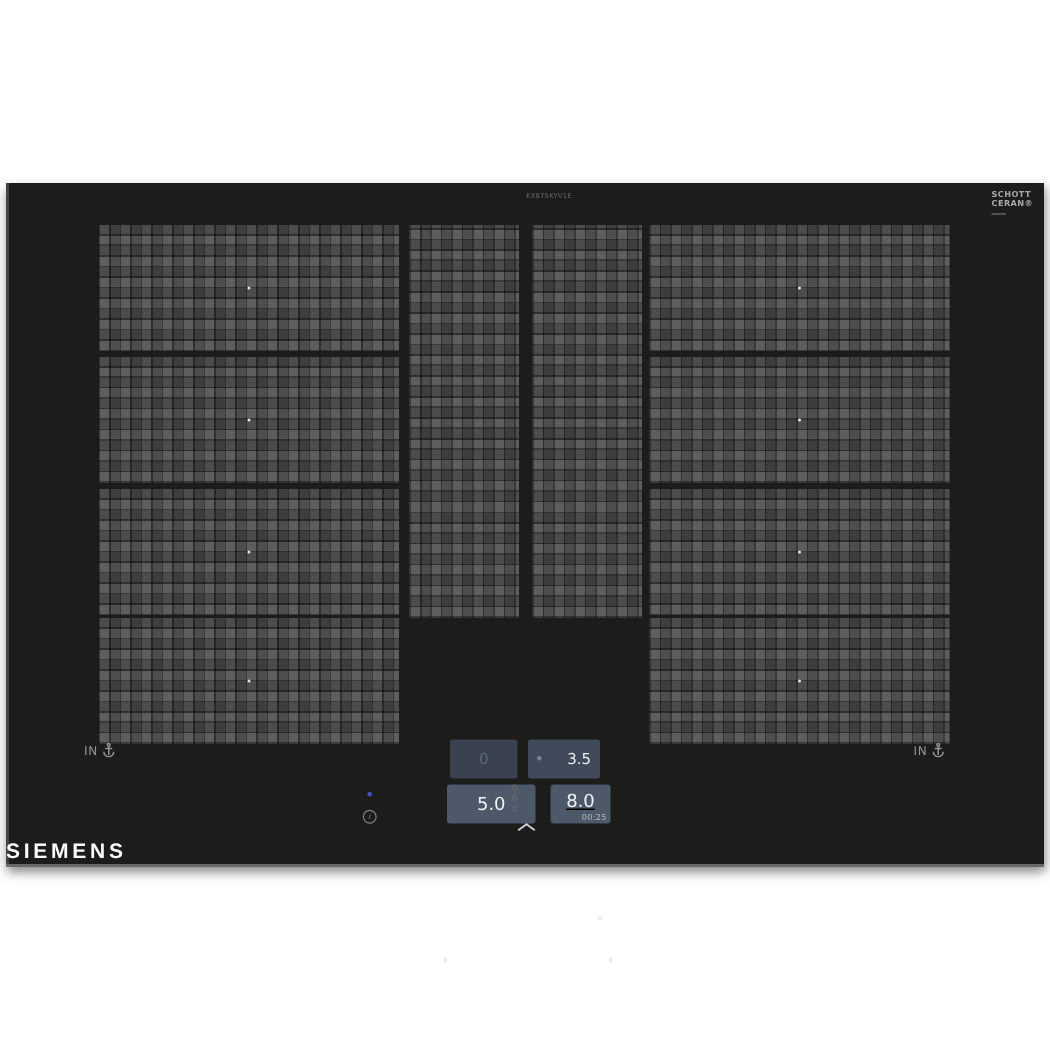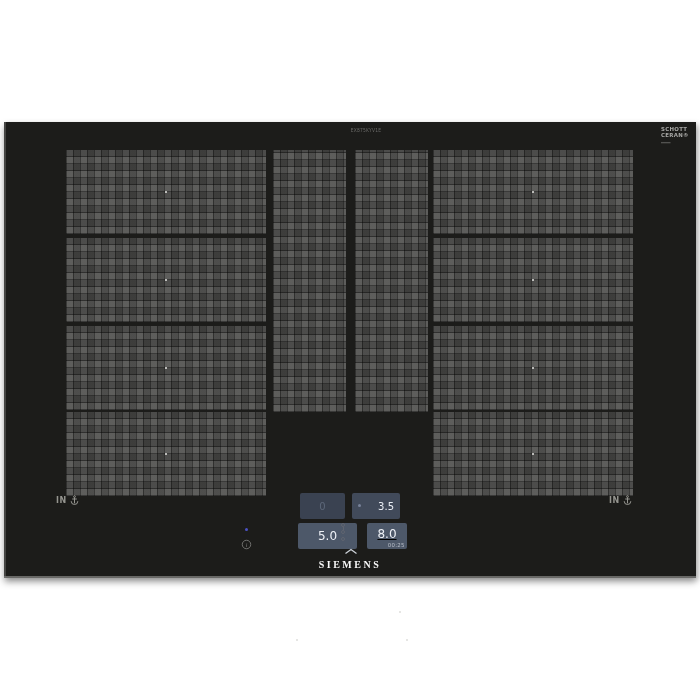--- a/index.html
+++ b/index.html
@@ -31,21 +31,21 @@
 
   
   .model-label{position:absolute;top:6px;left:300px;width:124px;text-align:center;
       color:#6c6c6a;font-size:8px;letter-spacing:.4px;transform:scale(.55);transform-origin:center top;white-space:nowrap;}
   .schott{position:absolute;left:657px;top:5px;display:flex;flex-direction:column;
       color:#a8a8a6;font-size:8px;font-weight:bold;line-height:1.1;letter-spacing:.4px;
       transform:scale(.68);transform-origin:left top;}
   .schott-sub{width:14px;height:2px;background:#525250;margin-top:4px;}
 
   .inmark{position:absolute;top:373px;display:flex;align-items:center;gap:3px;
-      color:#94948f;font-size:8px;font-weight:bold;letter-spacing:.5px;}
+      color:#94948f;font-size:8px;font-weight:normal;letter-spacing:.5px;}
   .inmark.left{left:52px;} .inmark.right{left:605px;}
   .inmark svg{display:block;}
 
   .led{position:absolute;left:241px;top:406px;width:3px;height:3px;border-radius:50%;background:#4b52c4;}
   .info{position:absolute;left:237px;top:417px;width:9px;height:9px;border:1px solid #7e7e7c;border-radius:50%;
       color:#8e8e8c;font-size:6px;line-height:9px;text-align:center;font-style:italic;transform:scale(.85);}
 
   
   .tile{position:absolute;display:flex;align-items:center;justify-content:center;border-radius:2px;}
   .tile-tl{left:296px;top:371px;width:45px;height:26px;background:#3a4251;}
@@ -62,22 +62,22 @@
 
   .panel-icons{position:absolute;left:333px;top:401px;width:12px;display:flex;flex-direction:column;align-items:center;gap:3px;}
   .pi{width:4px;height:4px;border:1px solid #5f6570;border-radius:50%;box-sizing:border-box;}
   .pi-key{position:relative;}
   .pi-key::after{content:'';position:absolute;left:1px;top:3px;width:1px;height:3px;background:#5f6570;}
   .chevron{position:absolute;left:340px;top:426px;}
 
   .speck{position:absolute;width:2px;height:2px;background:#e6e6e4;}
   .speck-1{left:292px;top:517px;} .speck-2{left:402px;top:517px;} .speck-3{left:395px;top:489px;}
 
-  .brand{position:absolute;left:0;right:0;top:437px;text-align:center;color:#fafafa;
-      font-weight:bold;font-size:10px;letter-spacing:2.5px;font-family:Liberation Serif, serif;}
+  .brand{position:absolute;left:0;right:0;top:437px;text-align:left;color:#fafafa;
+      font-weight:bold;font-size:14px;letter-spacing:2.5px;font-family:Liberation Sans, sans-serif;}
 </style>
 </head>
 <body>
 
 <div class="page">
   <div class="cooktop">
 
     <div class="model-label">EX875KYV1E</div>
 
     <div class="schott">

